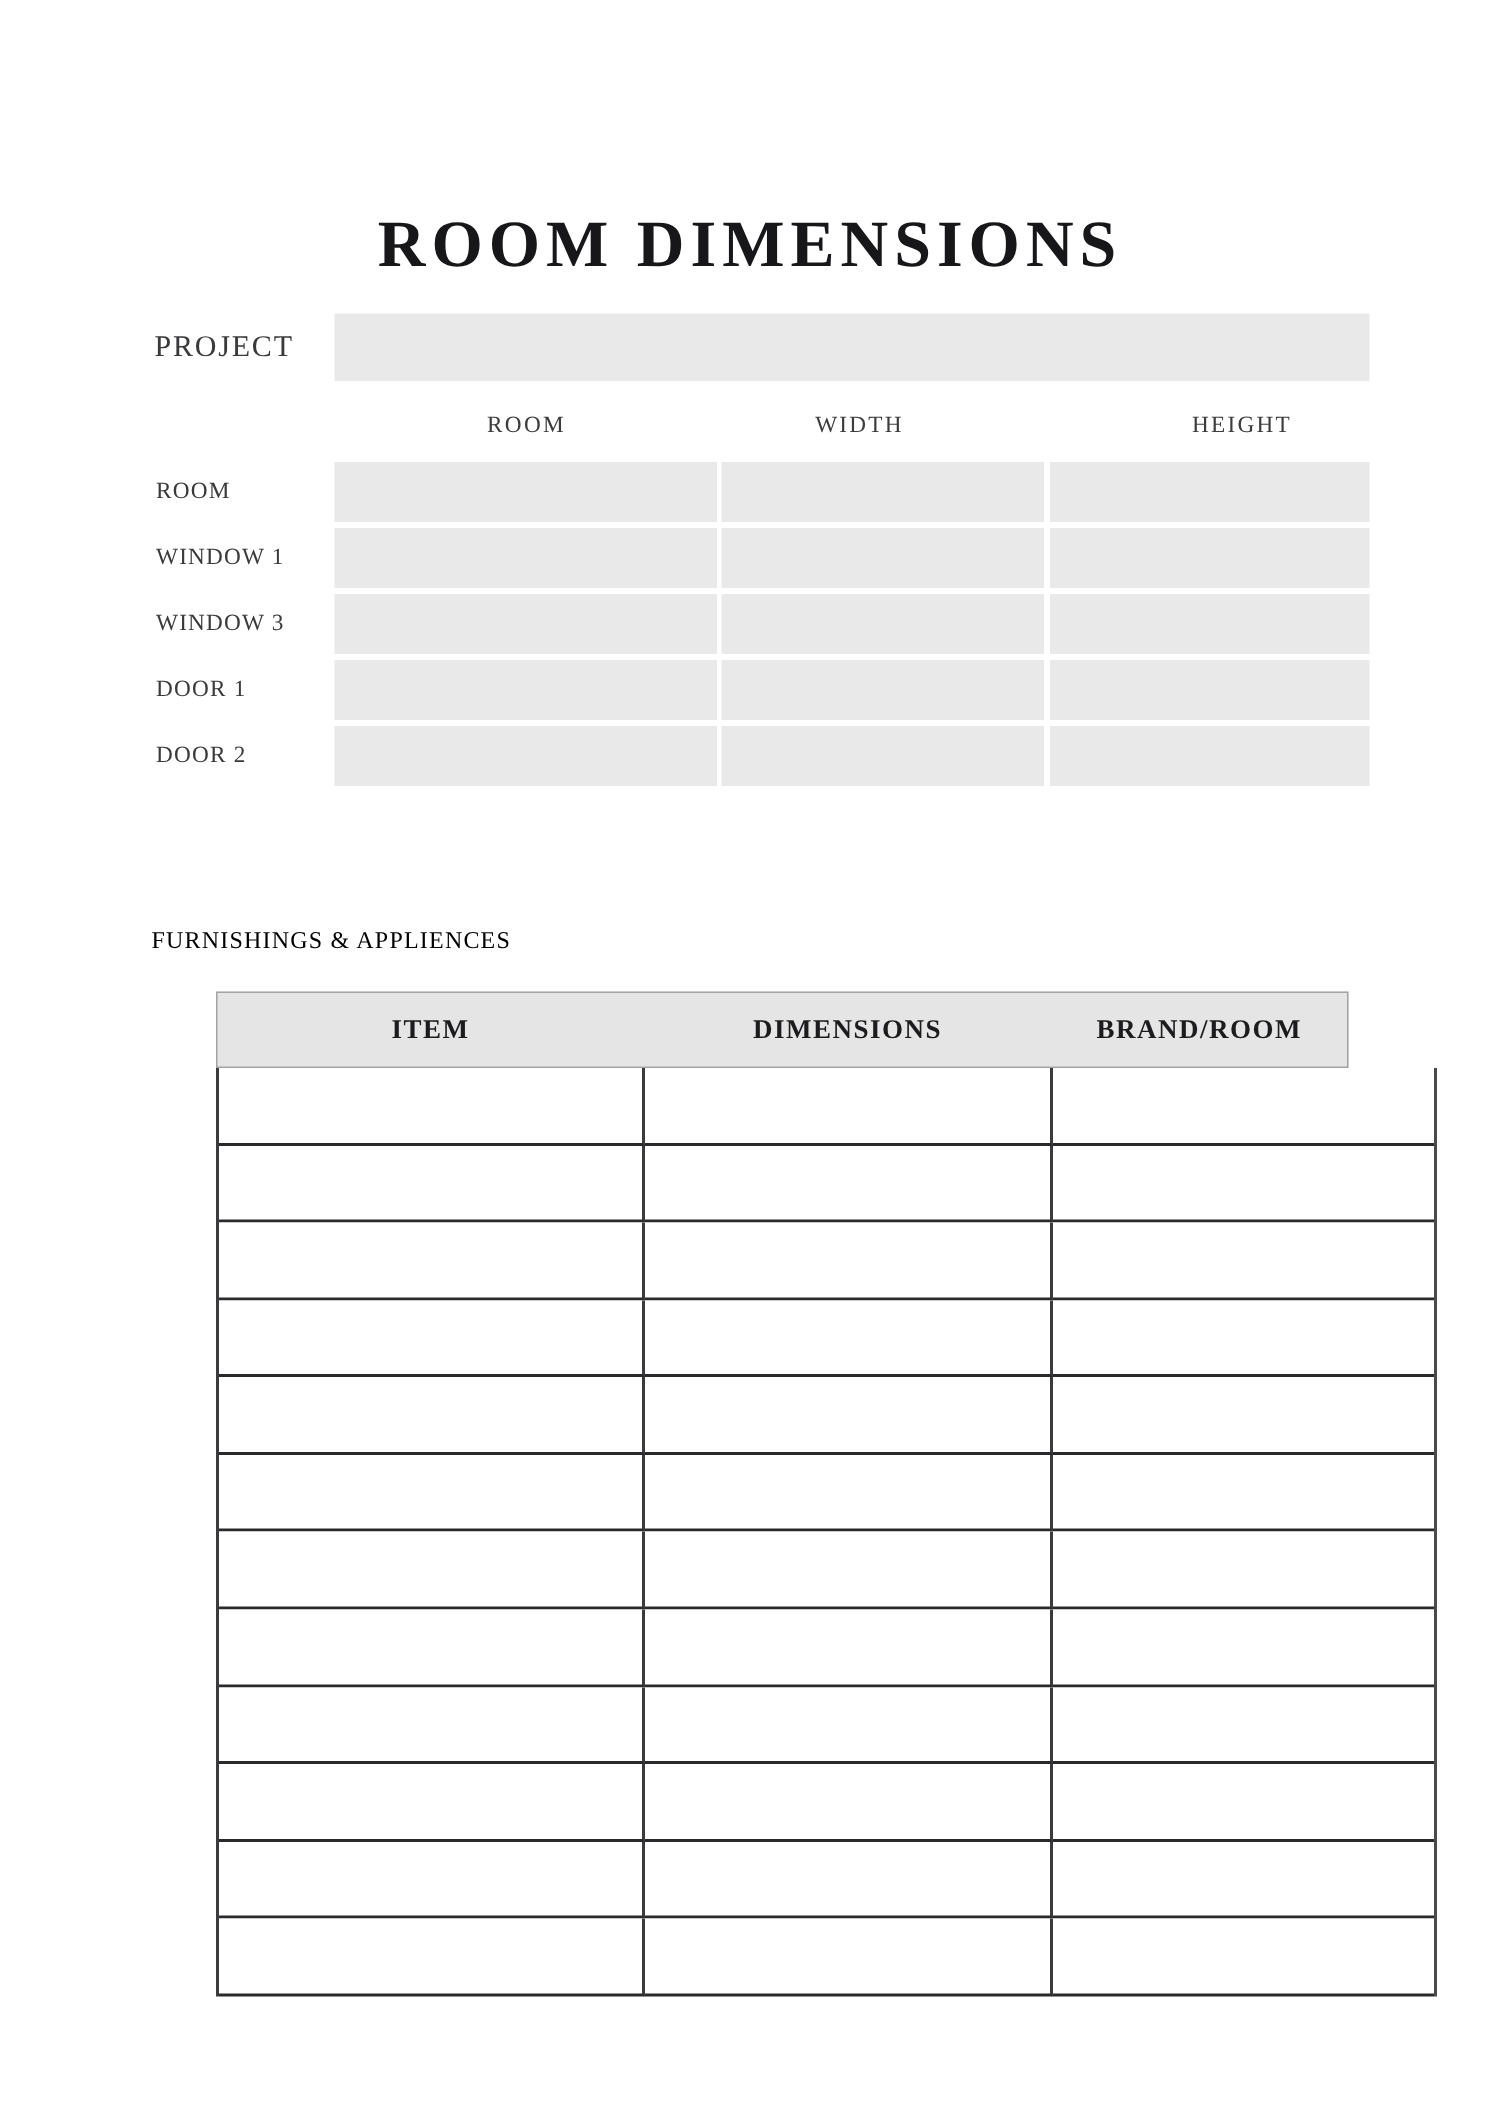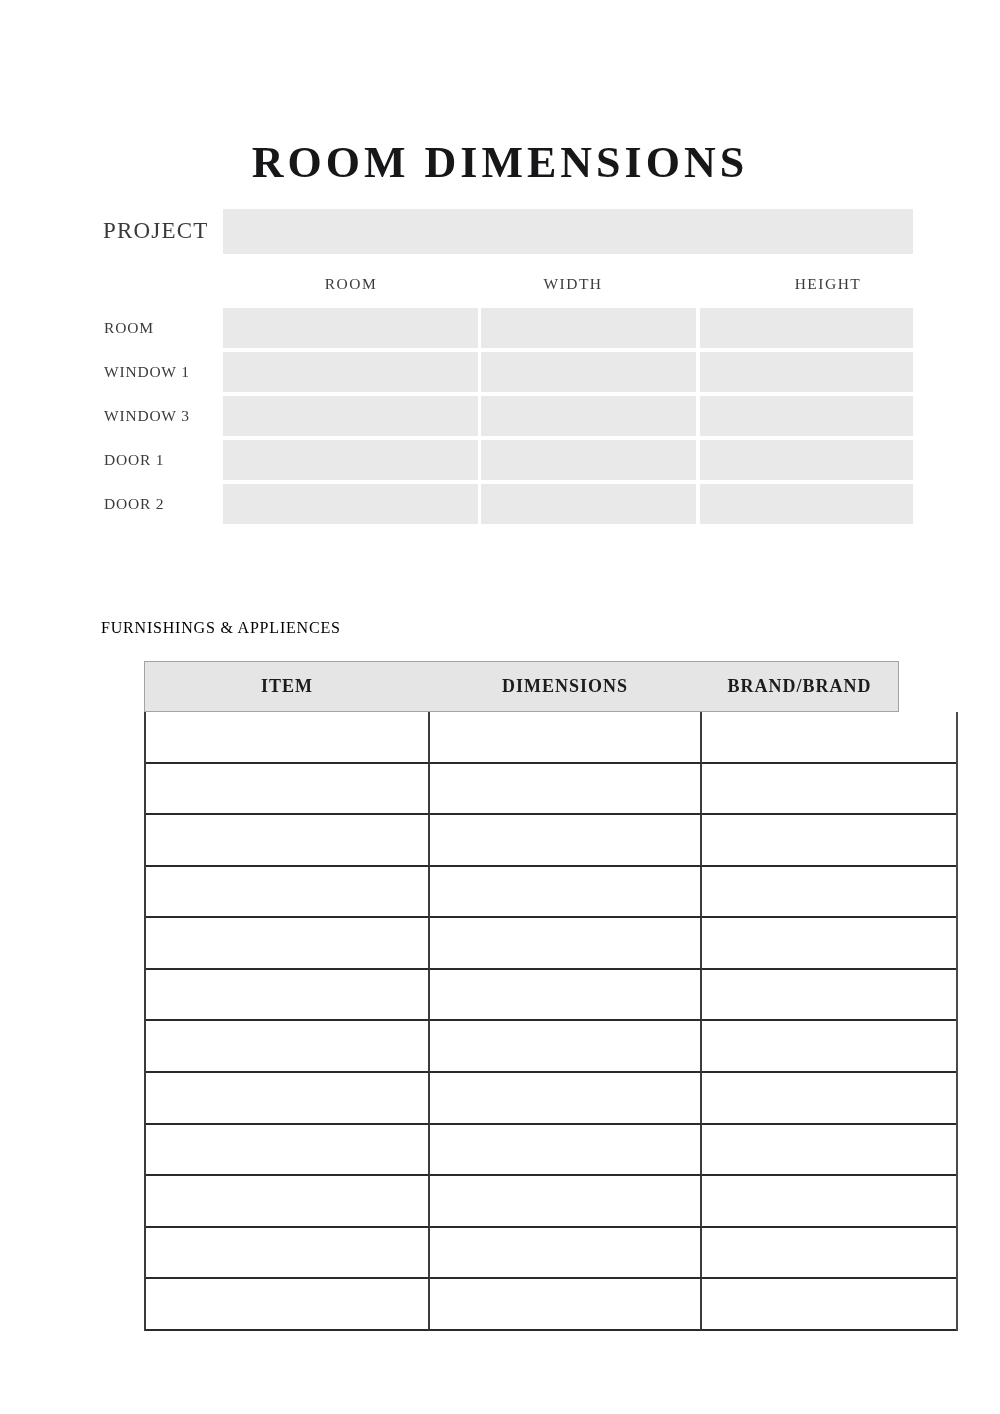--- a/index.html
+++ b/index.html
@@ -25,21 +25,21 @@
     text-align:center;
     font-size:44px;font-weight:700;
     letter-spacing:4px;
     color:var(--title-black);
     line-height:66px;
     white-space:nowrap;
     margin-top:46px;
   }
   .project-label{
     position:absolute;left:103px;top:221px;
-    font-size:23px;letter-spacing:1.2px;
+    font-size:20px;letter-spacing:1.2px;
     color:var(--text-dark);line-height:20px;
   }
   .project-field{
     position:absolute;left:223px;top:209px;
     width:690px;height:45px;
     background:var(--field-gray);
   }
   .col-header{
     position:absolute;top:274px;
     transform:translateX(-50%);
@@ -143,21 +143,21 @@
     </div>
 
   </div>
 
   <span class="furn-label">FURNISHINGS &amp; APPLIENCES</span>
 
   <div class="furn-table">
     <div class="ft-header">
       <span class="ft-h h0">ITEM</span>
       <span class="ft-h h1">DIMENSIONS</span>
-      <span class="ft-h h2">BRAND/BRAND</span>
+      <span class="ft-h h2">BRAND/ROOM</span>
     </div>
     <div class="ft-body">
         <div class="ft-cell c0"></div>
         <div class="ft-cell c1"></div>
         <div class="ft-cell c2"></div>
         <div class="ft-cell c0"></div>
         <div class="ft-cell c1"></div>
         <div class="ft-cell c2"></div>
         <div class="ft-cell c0"></div>
         <div class="ft-cell c1"></div>

